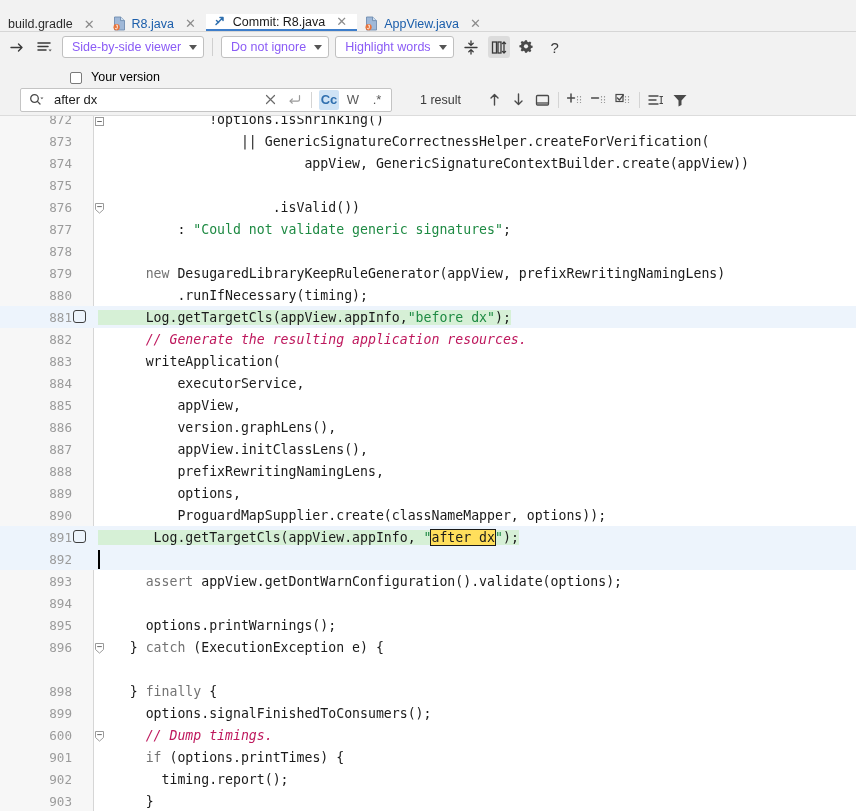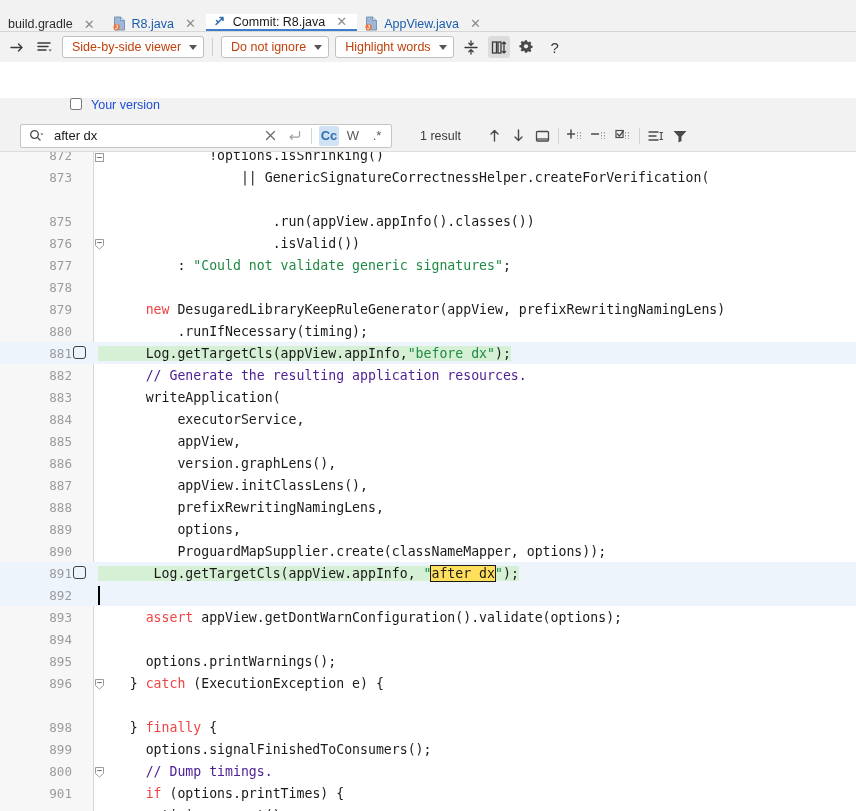--- a/index.html
+++ b/index.html
@@ -60,39 +60,38 @@
   .tb-icon.toggled { background: #dcdcdc; }
   .combo {
     height: 22px;
     border: 1px solid #c0c0c0;
     background: #fff;
     border-radius: 3px;
     display: flex; align-items: center;
     padding: 0 6px 0 9px;
     gap: 8px;
     font-size: 12.5px;
-    color: #c2410c;
+    color: #8b5cf6;
     white-space: nowrap;
   }
   .caret { width: 0; height: 0;
     border-left: 4px solid transparent;
     border-right: 4px solid transparent;
     border-top: 5px solid #555; }
   .tb-sep { width: 1px; height: 18px; background: #cfcfcf; margin: 0 2px; }
 
   
   .versionrow {
     height: 22px;
     background: #f2f2f2;
-    display: flex; align-items: flex-start;
+    display: flex; align-items: flex-end;
     padding-left: 70px;
     gap: 9px;
     font-size: 12.5px;
-    color: #1d4ed8;
-    margin-top: 36px;
+    color: #000000;
   }
   .chk {
     width: 12px; height: 12px;
     border: 1px solid #7a7a7a;
     background: #fff;
     border-radius: 2px;
   }
 
   
   .searchrow {
@@ -186,23 +185,23 @@
   }
   .row .code {
     position: absolute; left: 98px; right: 0;
     color: #1a1a1a;
     white-space: pre;
   }
   .row.caretrow { background: #edf4fc; }
   .row.added .codehl { background: #d6f0d6; }
   .row.added { background: #edf4fc; }
 
-  .kw { color: #ef4444; }
+  .kw { color: #737373; }
   .str { color: #1e8a43; }
-  .cmt { color: #4c1d95; }
+  .cmt { color: #be185d; font-style: italic; }
   .hitbox {
     background: #ffdf5c;
     outline: 1px solid #1a1a1a;
     color: #1a1a1a;
   }
 
   .chkbox-gutter {
     position: absolute;
     width: 13px; height: 13px;
     border: 1.6px solid #3f3f3f;
@@ -411,21 +410,22 @@
   <svg id="ribbons" width="108" height="760" style="position:absolute;left:0;top:0;z-index:2;pointer-events:none;">
       <path d="M0 210 C 24 210, 30 190, 54 190 L66 190 L66 212 L0 212 Z" fill="#e2f2e2"></path>
       <path d="M0 430 C 24 430, 30 410, 54 410 L66 410 L66 432 L0 432 Z" fill="#e2f2e2"></path>
     </svg>
   <div class="code-area" id="codeArea">
       <div class="row" style="top: -8px;"><span class="lnum">872</span><span class="code"><span><span>              !options.isShrinking()</span></span></span><span class="fold" style="top: 6px;"><svg width="9" height="9" viewBox="0 0 9 9">
             <rect x=".5" y=".5" width="8" height="8" stroke="#9a9a9a" stroke-width="1" fill="#fff"></rect>
             <path d="M2.2 4.5h4.6" stroke="#6a6a6a" stroke-width="1"></path>
           </svg></span></div>
       <div class="row" style="top: 14px;"><span class="lnum">873</span><span class="code"><span><span>                  || GenericSignatureCorrectnessHelper.createForVerification(</span></span></span></div>
-      <div class="row" style="top: 58px;"><span class="lnum">875</span><span class="code"><span><span>                      .run(appView.appInfo().classes())</span></span></span></div>
+      <div class="row" style="top: 36px;"><span class="lnum">874</span><span class="code"><span><span>                          appView, GenericSignatureContextBuilder.create(appView))</span></span></span></div>
+      <div class="row" style="top: 58px;"><span class="lnum">875</span></div>
       <div class="row" style="top: 80px;"><span class="lnum">876</span><span class="code"><span><span>                      .isValid())</span></span></span><span class="fold" style="top: 6px;"><svg width="9" height="11" viewBox="0 0 9 11">
             <path d="M.5 .5h8v6l-4 3.6-4-3.6z" stroke="#9a9a9a" stroke-width="1" fill="#fff"></path>
             <path d="M2.2 3.6h4.6" stroke="#6a6a6a" stroke-width="1"></path>
           </svg></span></div>
       <div class="row" style="top: 102px;"><span class="lnum">877</span><span class="code"><span><span>          : </span><span class="str">"Could not validate generic signatures"</span><span>;</span></span></span></div>
       <div class="row" style="top: 124px;"><span class="lnum">878</span><span class="code"><span><span></span></span></span></div>
       <div class="row" style="top: 146px;"><span class="lnum">879</span><span class="code"><span><span>      </span><span class="kw">new</span><span> DesugaredLibraryKeepRuleGenerator(appView, prefixRewritingNamingLens)</span></span></span></div>
       <div class="row" style="top: 168px;"><span class="lnum">880</span><span class="code"><span><span>          .runIfNecessary(timing);</span></span></span></div>
       <div class="row added" style="top: 190px; text-decoration: underline;"><span class="lnum">881</span><span class="code"><span class="codehl"><span>      Log.getTargetCls(appView.appInfo,</span><span class="str">"before dx"</span><span>);</span></span></span><span class="chkbox-gutter" style="top: 4px;"></span></div>
       <div class="row" style="top: 212px;"><span class="lnum">882</span><span class="code"><span><span class="cmt">      // Generate the resulting application resources.</span></span></span></div>
@@ -441,21 +441,21 @@
       <div class="row caretrow" style="top: 432px;"><span class="lnum">892</span><span class="code"><span><span></span></span></span><span class="caret-bar" style="left: 98px; top: 2px;"></span></div>
       <div class="row" style="top: 454px;"><span class="lnum">893</span><span class="code"><span><span>      </span><span class="kw">assert</span><span> appView.getDontWarnConfiguration().validate(options);</span></span></span></div>
       <div class="row" style="top: 476px; text-decoration: underline;"><span class="lnum">894</span><span class="code"><span><span></span></span></span></div>
       <div class="row" style="top: 498px;"><span class="lnum">895</span><span class="code"><span><span>      options.printWarnings();</span></span></span></div>
       <div class="row" style="top: 520px;"><span class="lnum">896</span><span class="code"><span><span>    } </span><span class="kw">catch</span><span> (ExecutionException e) {</span></span></span><span class="fold" style="top: 6px;"><svg width="9" height="11" viewBox="0 0 9 11">
             <path d="M.5 .5h8v6l-4 3.6-4-3.6z" stroke="#9a9a9a" stroke-width="1" fill="#fff"></path>
             <path d="M2.2 3.6h4.6" stroke="#6a6a6a" stroke-width="1"></path>
           </svg></span></div>
       <div class="row" style="top: 564px;"><span class="lnum">898</span><span class="code"><span><span>    } </span><span class="kw">finally</span><span> {</span></span></span></div>
       <div class="row" style="top: 586px;"><span class="lnum">899</span><span class="code"><span><span>      options.signalFinishedToConsumers();</span></span></span></div>
-      <div class="row" style="top: 608px;"><span class="lnum">800</span><span class="code"><span><span class="cmt">      // Dump timings.</span></span></span><span class="fold" style="top: 6px;"><svg width="9" height="11" viewBox="0 0 9 11">
+      <div class="row" style="top: 608px;"><span class="lnum">600</span><span class="code"><span><span class="cmt">      // Dump timings.</span></span></span><span class="fold" style="top: 6px;"><svg width="9" height="11" viewBox="0 0 9 11">
             <path d="M.5 .5h8v6l-4 3.6-4-3.6z" stroke="#9a9a9a" stroke-width="1" fill="#fff"></path>
             <path d="M2.2 3.6h4.6" stroke="#6a6a6a" stroke-width="1"></path>
           </svg></span></div>
       <div class="row" style="top: 630px;"><span class="lnum">901</span><span class="code"><span><span>      </span><span class="kw">if</span><span> (options.printTimes) {</span></span></span></div>
       <div class="row" style="top: 652px;"><span class="lnum">902</span><span class="code"><span><span>        timing.report();</span></span></span></div>
       <div class="row" style="top: 674px;"><span class="lnum">903</span><span class="code"><span><span>      }</span></span></span></div>
     </div>
 </div>
 
 </body></html>

